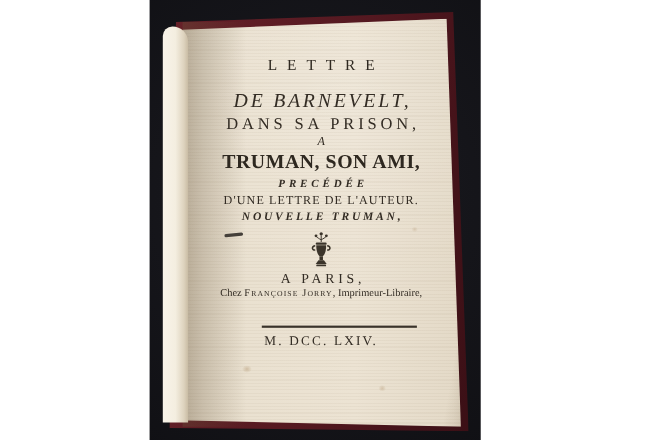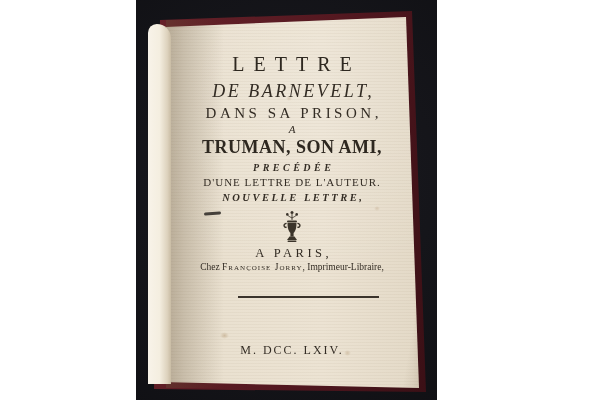--- a/index.html
+++ b/index.html
@@ -48,34 +48,34 @@
   .pencil{
     position:absolute;left:68px;top:212px;width:17px;height:3px;
     background:#45403a;border-radius:2px;transform:rotate(-5deg);
   }
   
   .textcol{position:absolute;left:16px;top:0;width:280px;height:100%;}
   .line{
     position:absolute;left:0;right:0;text-align:center;
     color:#332c24;white-space:nowrap;
   }
-  .l-title {top:53px; font-size:20px; letter-spacing:9px; padding-left:9px; color:#2e2820;}
+  .l-title {top:53px; font-size:14px; letter-spacing:9px; padding-left:9px; color:#2e2820;}
   .l-barn  {top:81px; font-size:18px; font-style:italic; letter-spacing:2.5px; padding-left:2.5px;}
   .l-prison{top:105px;font-size:15px; letter-spacing:3.5px; padding-left:3.5px;}
   .l-a     {top:123px;font-size:11px; font-style:italic;}
   .l-truman{top:137px;font-size:18px; font-weight:bold; letter-spacing:0.5px; color:#2e2820;}
   .l-prec  {top:162px;font-size:10px; font-style:italic; font-weight:bold; letter-spacing:3.5px; padding-left:3.5px;}
   .l-dune  {top:176px;font-size:11px; letter-spacing:1px;}
   .l-nouv  {top:192px;font-size:10.5px;font-style:italic; font-weight:bold; letter-spacing:2.5px; padding-left:2.5px;}
   .l-paris {top:246px;font-size:12.5px;letter-spacing:3.5px; padding-left:3.5px;}
   .l-imp   {font-size:9.5px;}
   .l-imp1  {top:262px;} .l-imp2{top:273px;} .l-imp3{top:283px;}
   .sc{font-variant:small-caps;letter-spacing:1px;}
   .rule{position:absolute;left:86px;top:296px;width:141px;height:2px;background:#3a332b;}
-  .l-date  {top:303px;font-size:12px; letter-spacing:2px;margin-top:40px;}
+  .l-date  {top:303px;font-size:12px; letter-spacing:2px;}
   .l-appr  {top:315px;font-size:10.5px;font-style:italic;}
   .orn{position:absolute;left:0;right:0;top:210px;text-align:center;}
   .orn svg{display:inline-block;}
 </style>
 </head>
 <body>
 
 <div class="photo">
   <div class="cover"></div>
   <div class="page"></div>
@@ -89,21 +89,21 @@
   <div class="pencil"></div>
 
   <div class="textcol">
     <div class="line l-title">LETTRE</div>
     <div class="line l-barn">DE BARNEVELT,</div>
     <div class="line l-prison">DANS SA PRISON,</div>
     <div class="line l-a">A</div>
     <div class="line l-prec">PRECÉDÉE</div>
     <div class="line l-truman">TRUMAN, SON AMI,</div>
     <div class="line l-dune">D'UNE LETTRE DE L'AUTEUR.</div>
-    <div class="line l-nouv">NOUVELLE LETTRE,</div>
+    <div class="line l-nouv">NOUVELLE TRUMAN,</div>
 
     <div class="orn">
       <svg width="22" height="36" viewBox="0 0 22 36">
         <g stroke="#3b342a" fill="none" stroke-width="0.9">
           <path d="M11 10 L11 4"></path>
           <path d="M11 8 C9 7 7.5 6 6.5 5"></path>
           <path d="M11 8 C13 7 14.5 6 15.5 5"></path>
         </g>
         <g fill="#3b342a">
           <circle cx="11" cy="2.6" r="1.5"></circle>

